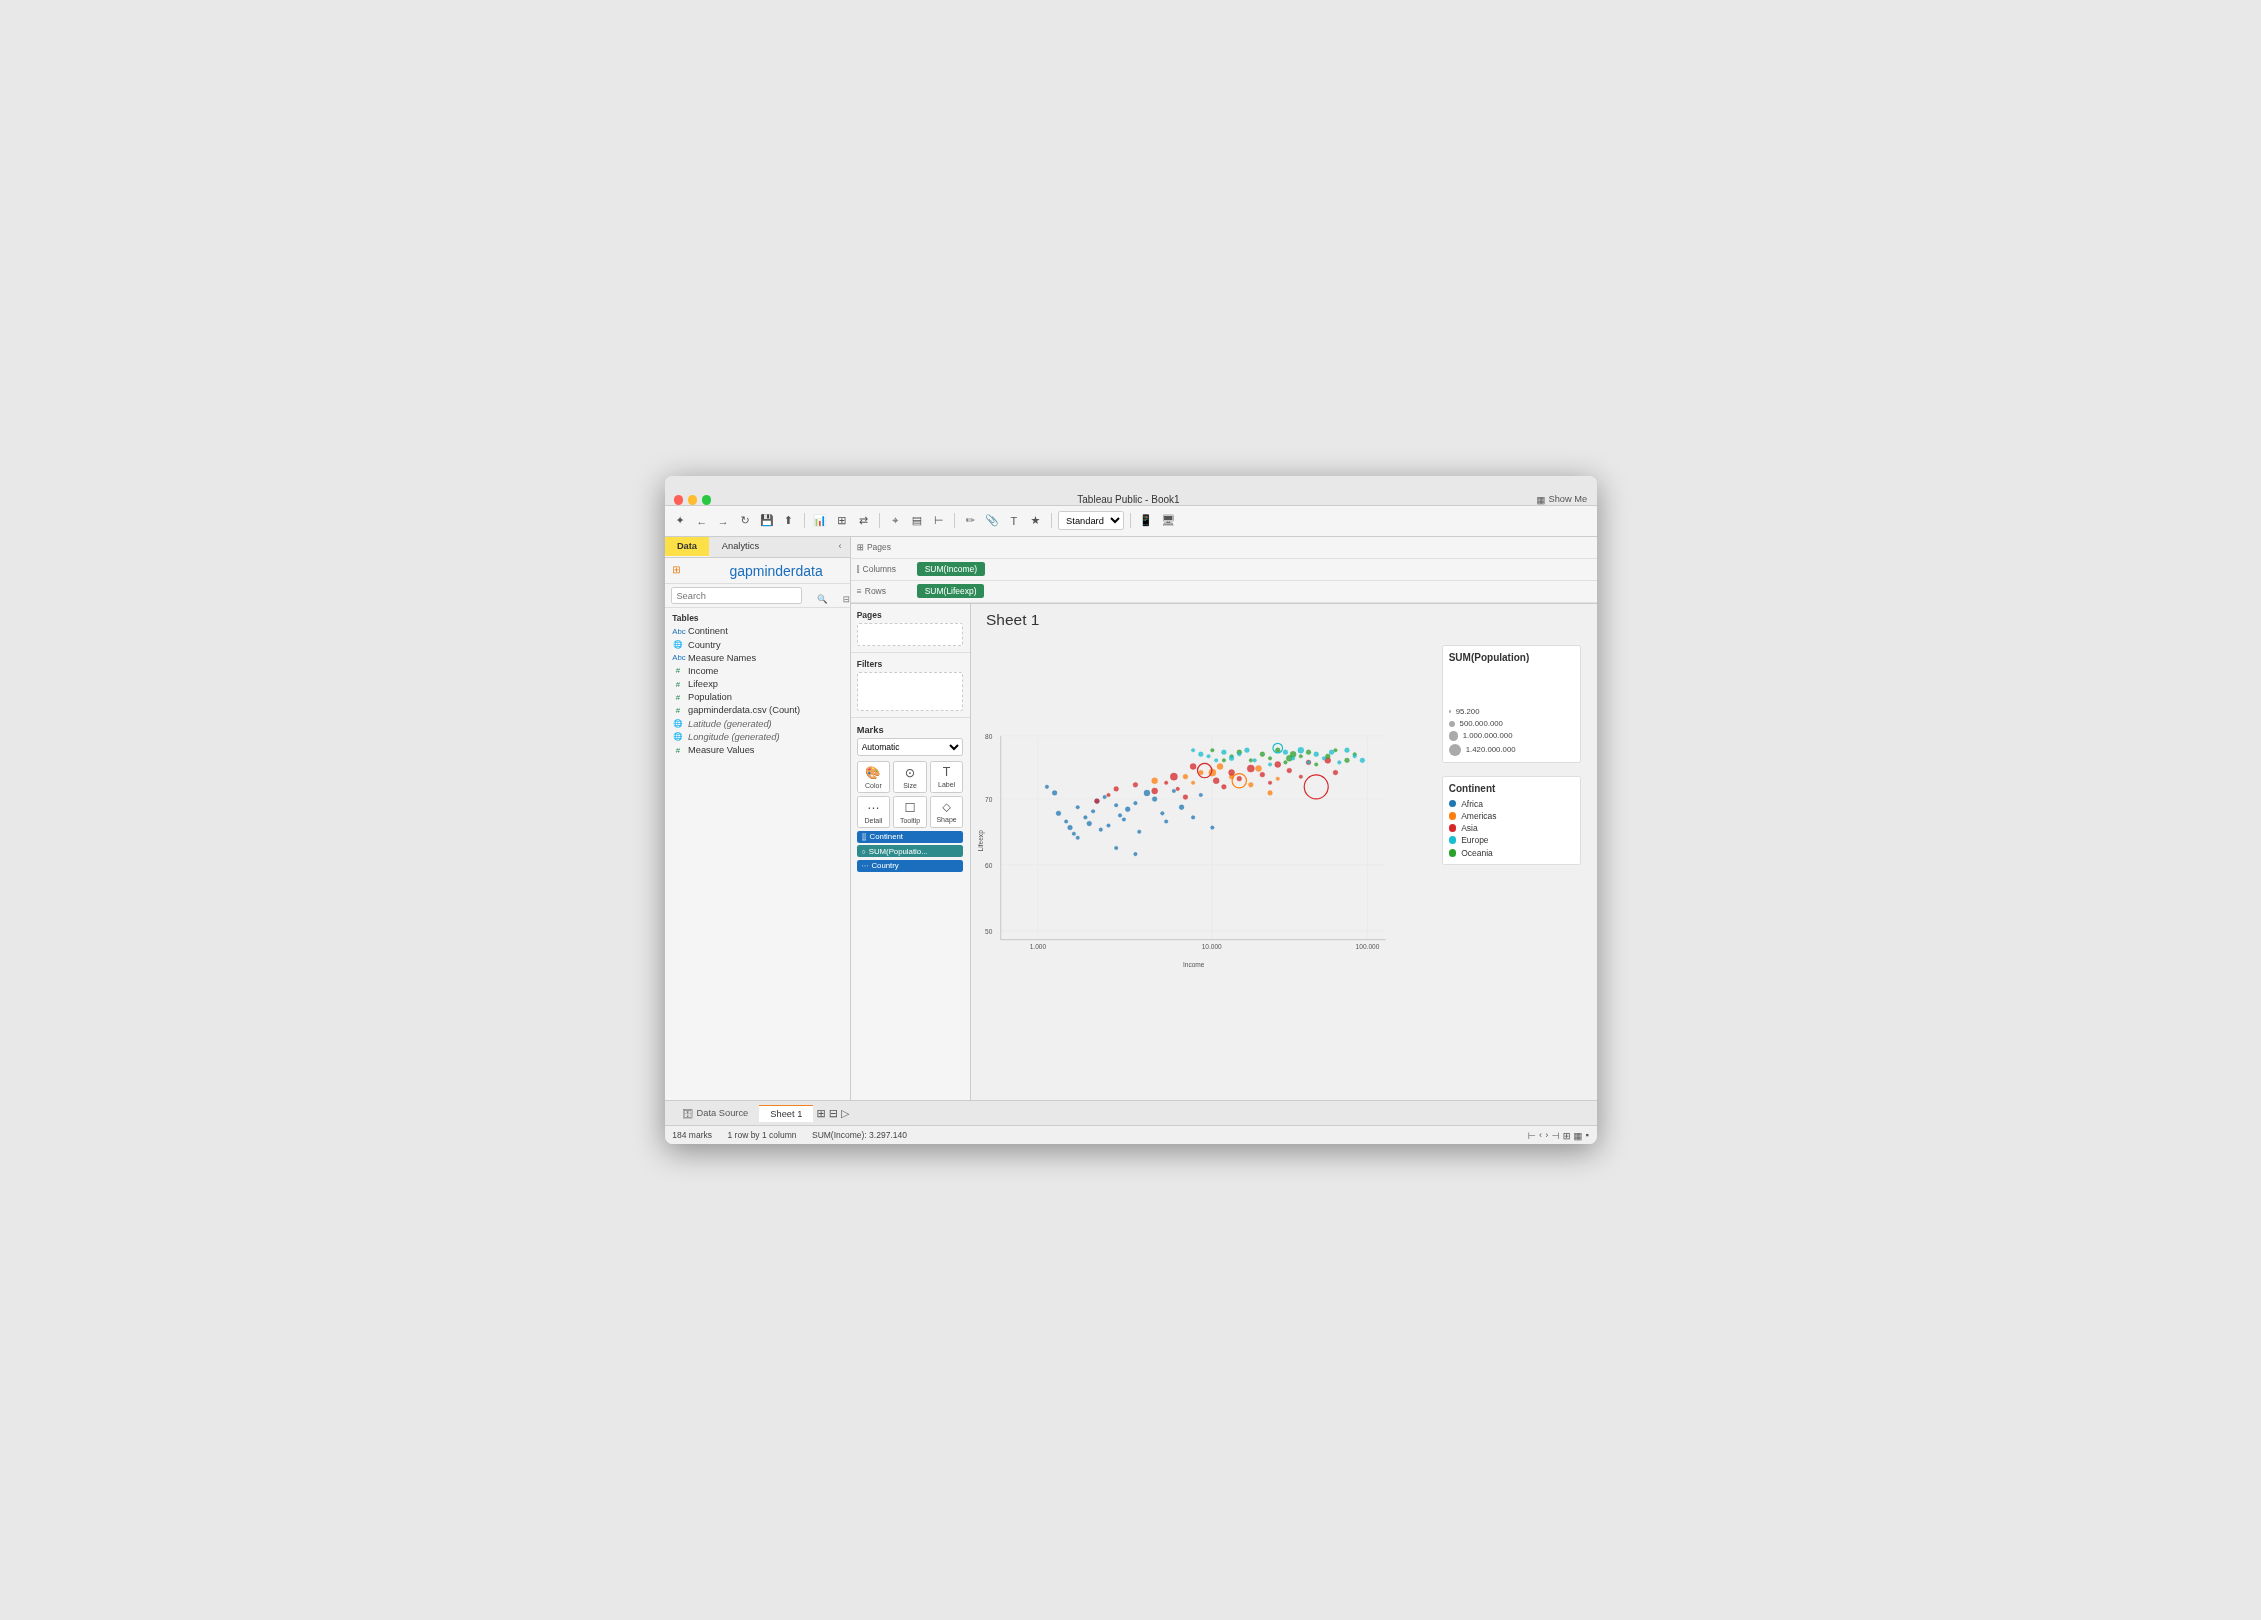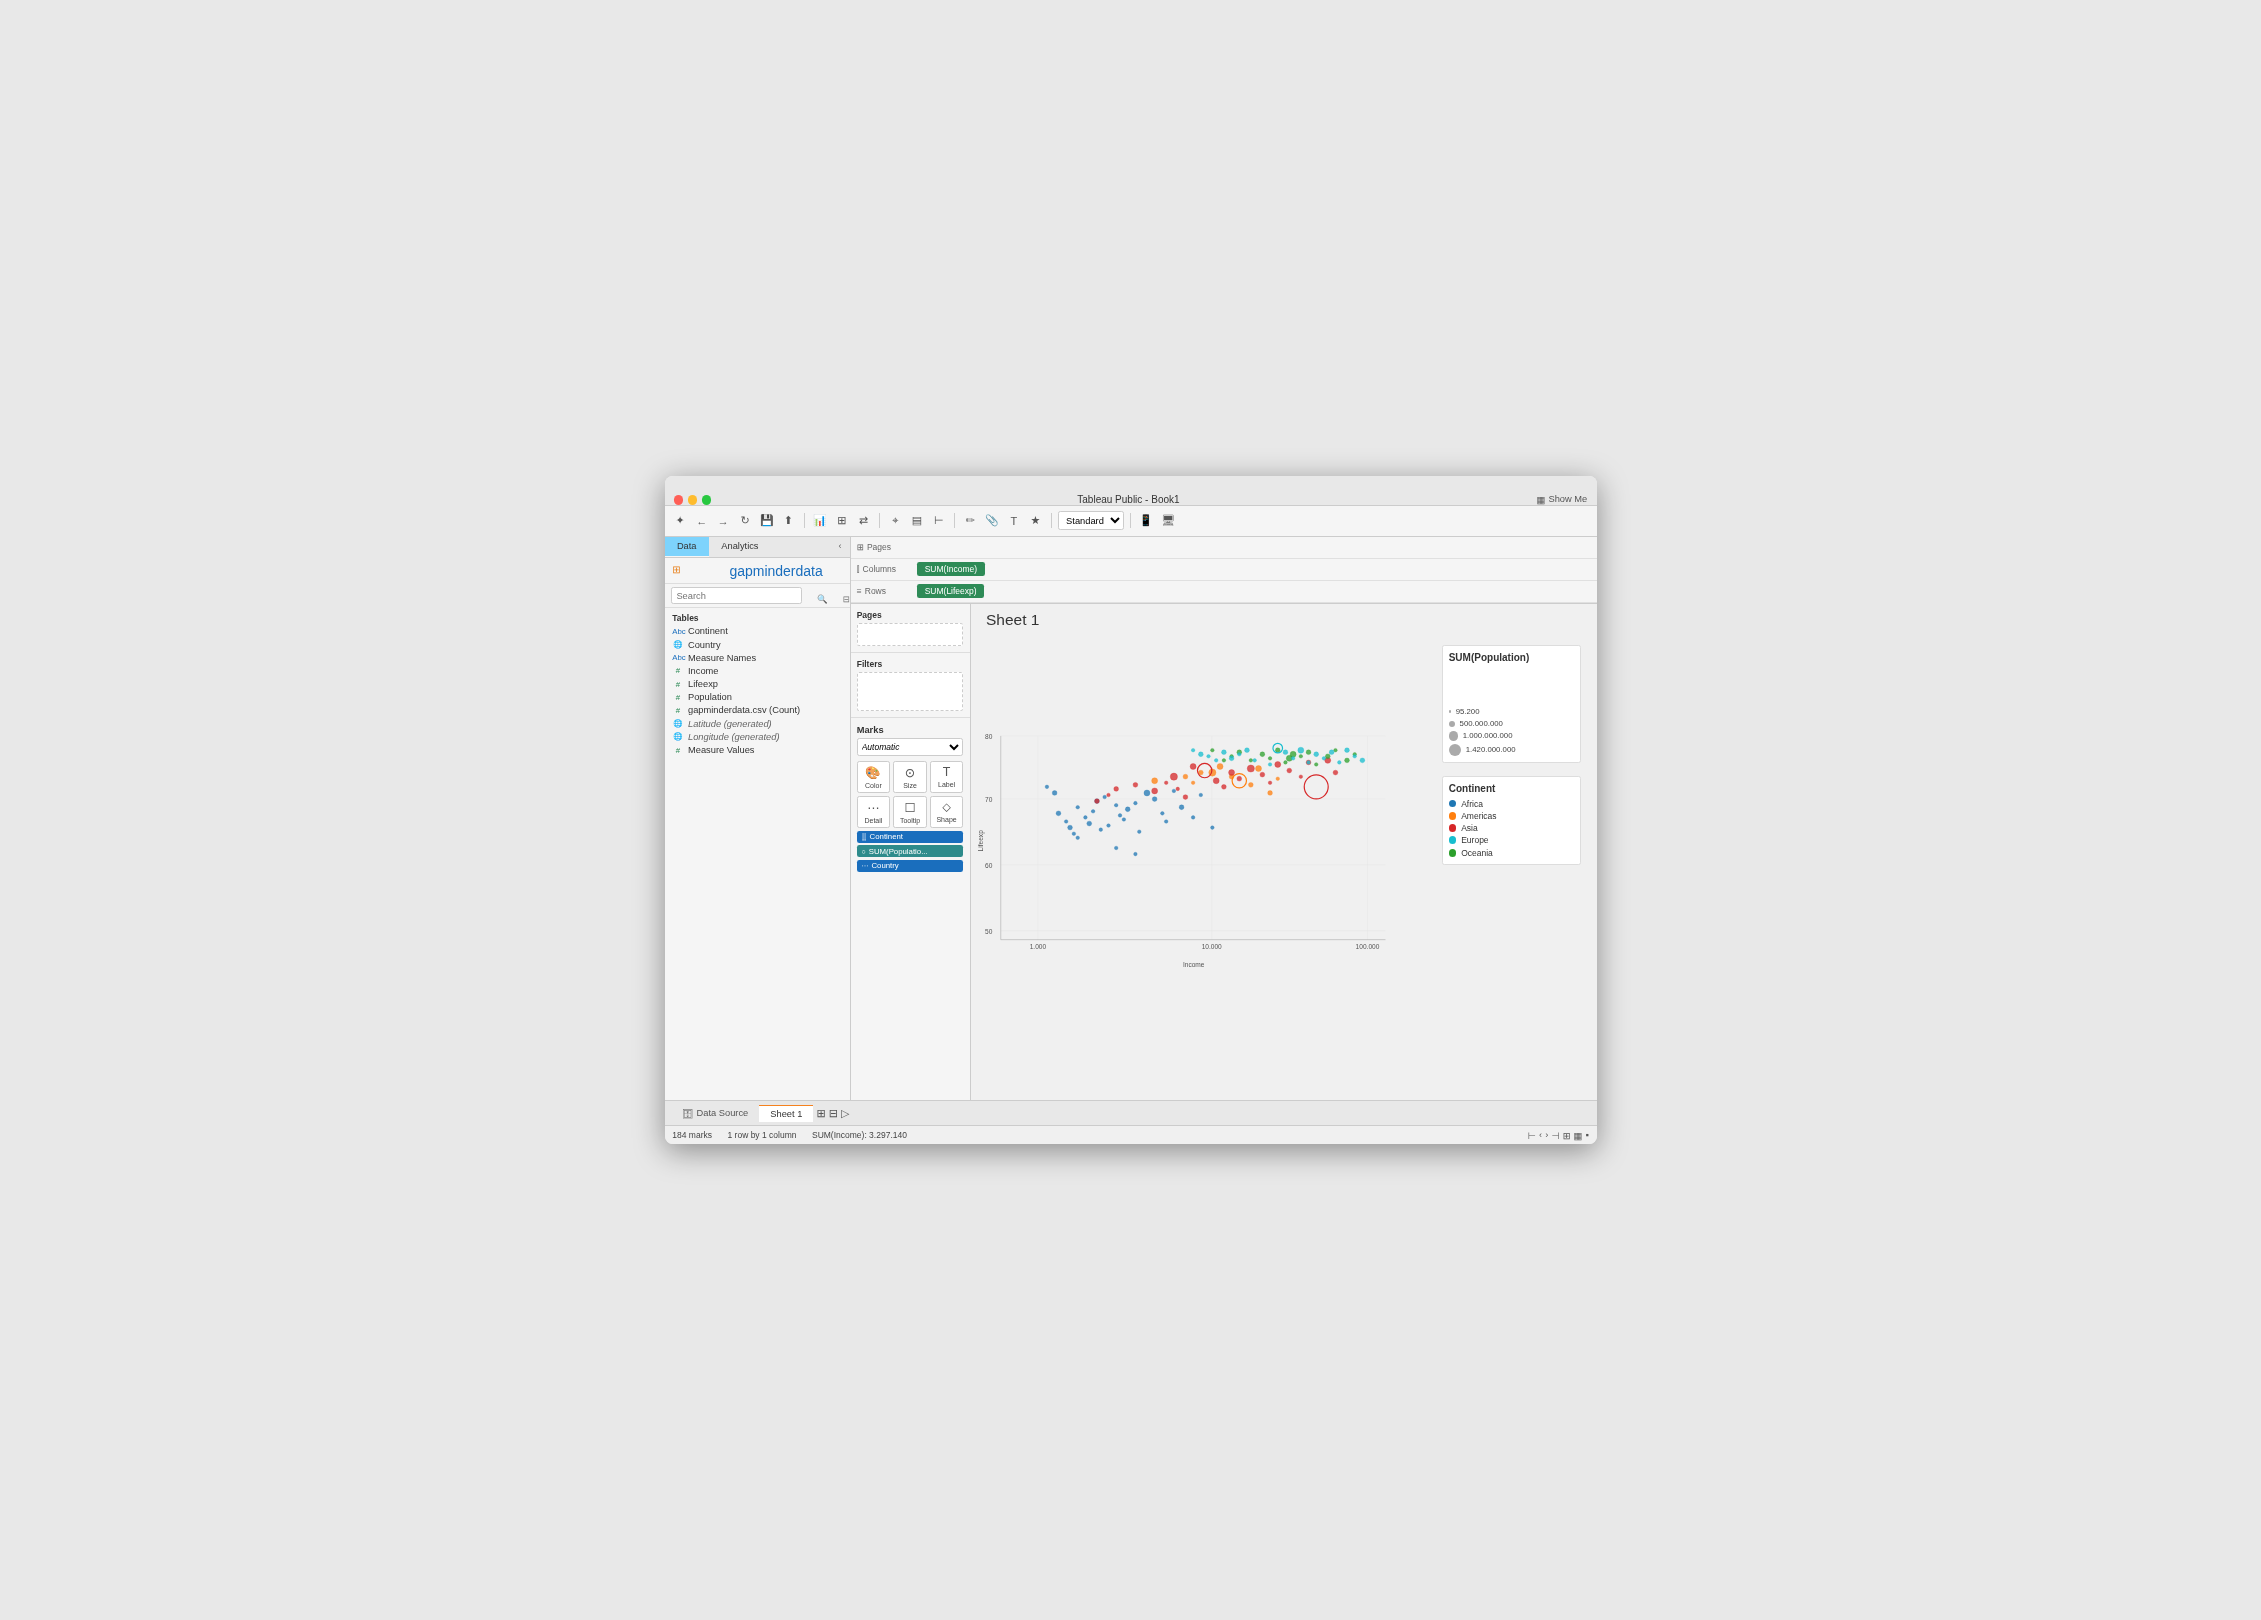--- a/index.html
+++ b/index.html
@@ -110,23 +110,23 @@
       border-bottom: 0.8px solid #ccc;
       background: #e8e8e8;
     }
     .panel-tab {
       padding: 4.7px 12.4px;
       font-size: 9.3px;
       cursor: pointer;
       color: #333;
     }
     .panel-tab.active {
-      background: #7dd3fc;
+      background: #fde047;
       border-bottom: 1.6px solid #f5f5f5;
-      font-weight: 400;
+      font-weight: 700;
     }
     .panel-tab-close {
       margin-left: auto;
       padding: 4.7px 7.8px;
       color: #666;
       cursor: pointer;
     }
     .datasource-row {
       display: flex;
       align-items: center;
@@ -239,21 +239,20 @@
       color: #333;
       margin-bottom: 3.1px;
     }
     .marks-select {
       width: 100%;
       height: 18.6px;
       font-size: 8.5px;
       border: 0.8px solid #ccc;
       border-radius: 2.3px;
       background: white;
-      font-style: italic;
     }
     .marks-grid {
       display: grid;
       grid-template-columns: 1fr 1fr 1fr;
       gap: 3.1px;
     }
     .marks-btn {
       display: flex;
       flex-direction: column;
       align-items: center;

